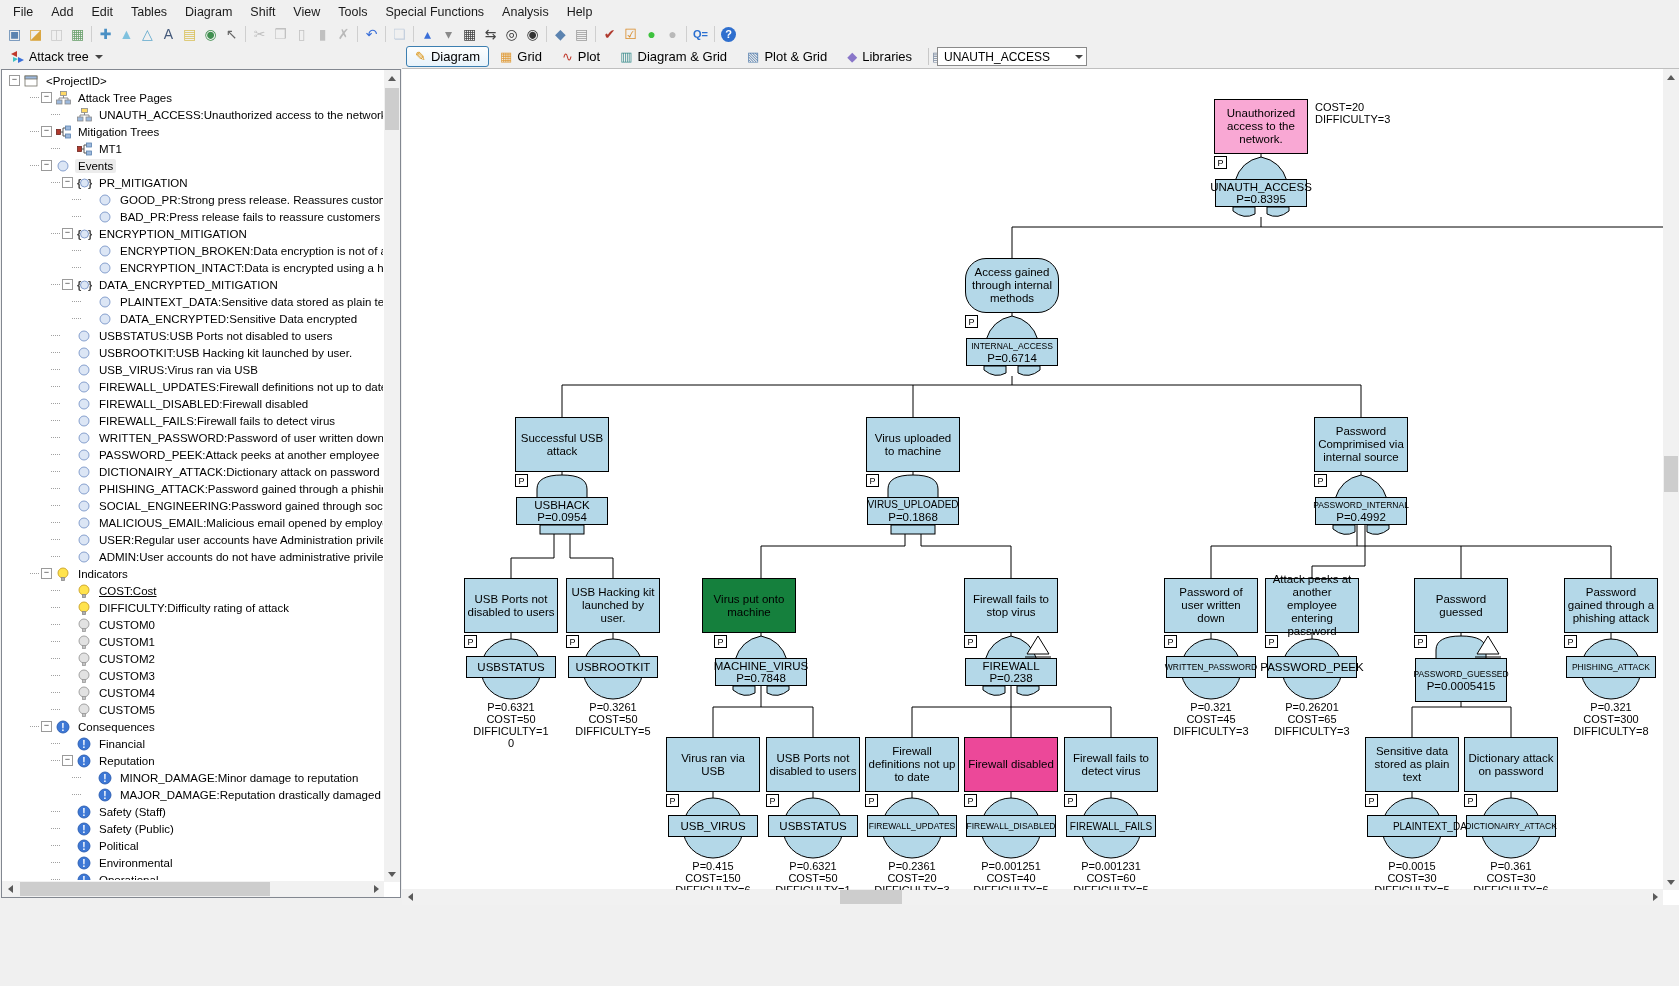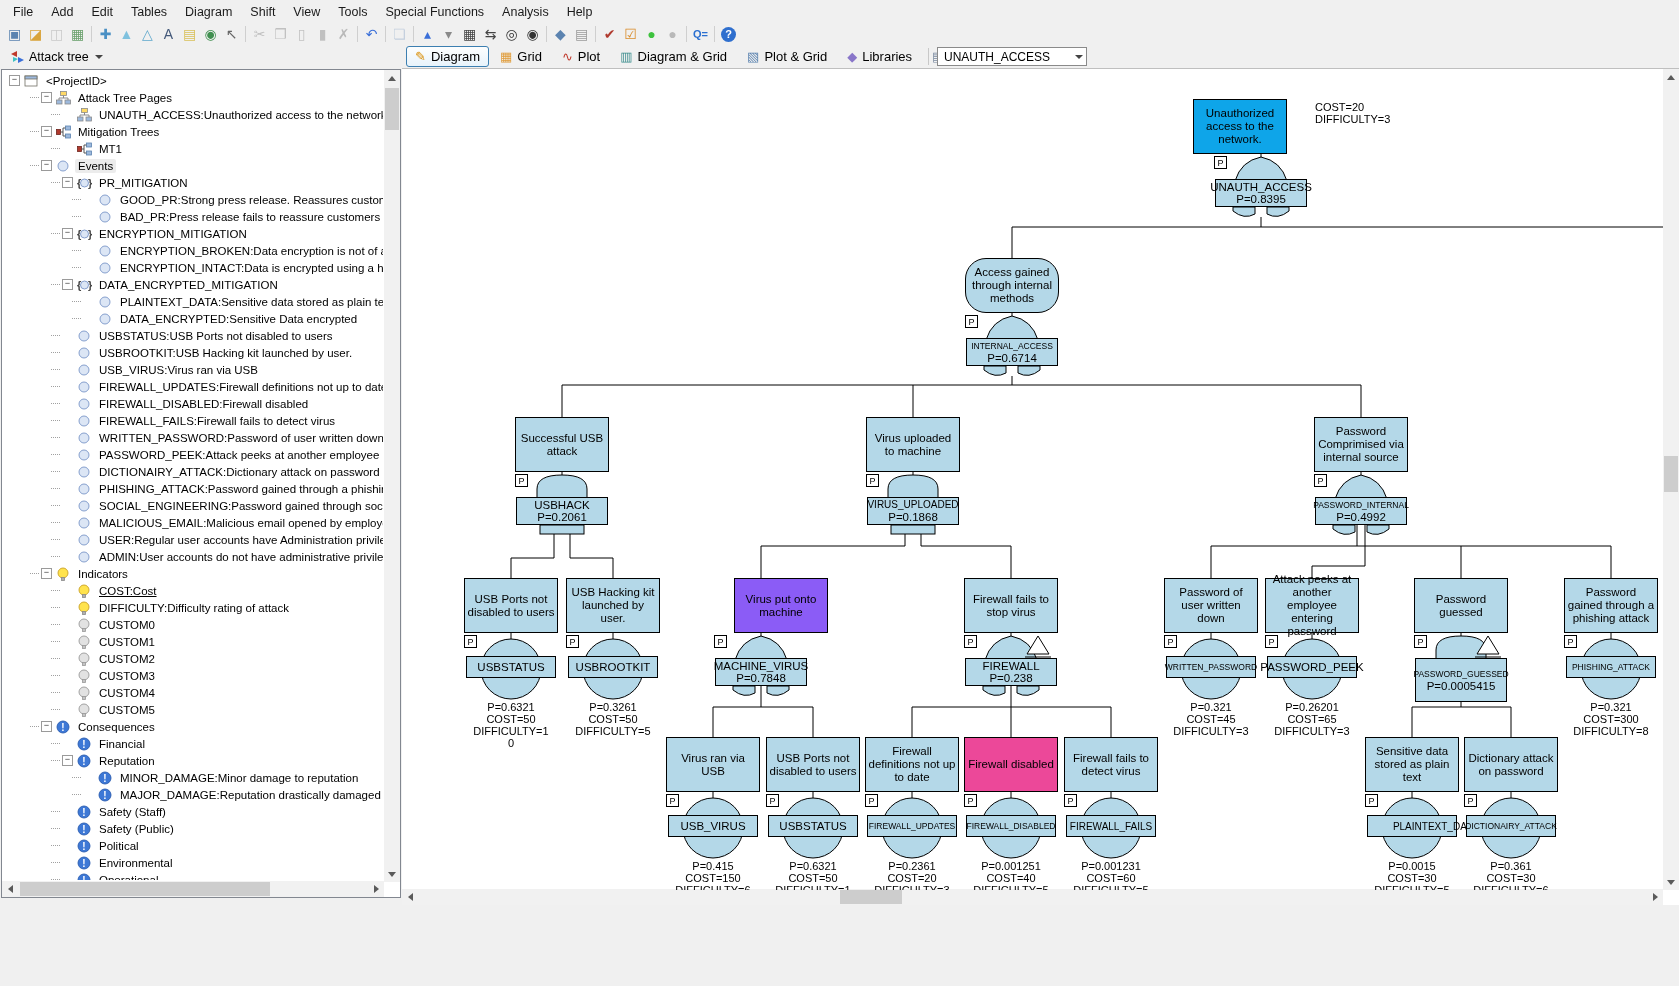--- a/index.html
+++ b/index.html
@@ -807,21 +807,21 @@
           <circle cx="510" cy="759" r="30" fill="#b4d8e8" stroke="#000"></circle>
           <line x1="609" y1="723" x2="609" y2="731" stroke="#000"></line>
           <circle cx="609" cy="759" r="30" fill="#b4d8e8" stroke="#000"></circle>
           <line x1="709" y1="723" x2="709" y2="731" stroke="#000"></line>
           <circle cx="709" cy="759" r="30" fill="#b4d8e8" stroke="#000"></circle>
           <line x1="1010" y1="723" x2="1010" y2="731" stroke="#000"></line>
           <circle cx="1010" cy="759" r="30" fill="#b4d8e8" stroke="#000"></circle>
           <line x1="1109" y1="723" x2="1109" y2="731" stroke="#000"></line>
           <circle cx="1109" cy="759" r="30" fill="#b4d8e8" stroke="#000"></circle>
         </svg>
-    <div class="node-el descbox" style="left: 791px; top: 30px; width: 94px; height: 55px; background: #0ea5e9;">
+    <div class="node-el descbox" style="left: 812px; top: 30px; width: 94px; height: 55px; background: #f9a8d4;">
           <span>Unauthorized access to the network.</span>
         </div>
         <div class="node-el pbox" style="left: 812px; top: 87px;">P</div>
         <div class="node-el gatelabel" style="left: 813px; top: 110px; width: 92px; height: 28px; background: rgb(180, 216, 232);">
           <div style="font-size: 11.5px;">UNAUTH_ACCESS</div>
           <div style="font-size: 11.5px;">P=0.8395</div>
         </div>
         <div class="node-el descbox" style="left: 563px; top: 189px; width: 94px; height: 55px; background: rgb(180, 216, 232); border-radius: 21px;">
           <span>Access gained through internal methods</span>
         </div>
@@ -829,21 +829,21 @@
         <div class="node-el gatelabel" style="left: 564px; top: 269px; width: 92px; height: 28px; background: rgb(180, 216, 232);">
           <div style="font-size: 8.5px;">INTERNAL_ACCESS</div>
           <div style="font-size: 11.5px;">P=0.6714</div>
         </div>
         <div class="node-el descbox" style="left: 113px; top: 348px; width: 94px; height: 55px; background: rgb(180, 216, 232);">
           <span>Successful USB attack</span>
         </div>
         <div class="node-el pbox" style="left: 113px; top: 405px;">P</div>
         <div class="node-el gatelabel" style="left: 114px; top: 428px; width: 92px; height: 28px; background: rgb(180, 216, 232);">
           <div style="font-size: 11.5px;">USBHACK</div>
-          <div style="font-size: 11.5px;">P=0.2061</div>
+          <div style="font-size: 11.5px;">P=0.0954</div>
         </div>
         <div class="node-el descbox" style="left: 464px; top: 348px; width: 94px; height: 55px; background: rgb(180, 216, 232);">
           <span>Virus uploaded to machine</span>
         </div>
         <div class="node-el pbox" style="left: 464px; top: 405px;">P</div>
         <div class="node-el gatelabel" style="left: 465px; top: 428px; width: 92px; height: 28px; background: rgb(180, 216, 232);">
           <div style="font-size: 10px;">VIRUS_UPLOADED</div>
           <div style="font-size: 11.5px;">P=0.1868</div>
         </div>
         <div class="node-el descbox" style="left: 912px; top: 348px; width: 94px; height: 55px; background: rgb(180, 216, 232);">
@@ -872,21 +872,21 @@
         </div>
         <div class="node-el pbox" style="left: 164px; top: 566px;">P</div>
         <div class="node-el evtlabel" style="left: 166px; top: 587px; width: 90px; height: 22px; background: rgb(180, 216, 232); font-size: 11.5px;">
           <span>USBROOTKIT</span>
         </div>
         <div class="ann" style="left: 164px; top: 632px; width: 94px;">
           <div>P=0.3261</div>
           <div>COST=50</div>
           <div>DIFFICULTY=5</div>
         </div>
-        <div class="node-el descbox" style="left: 332px; top: 509px; width: 94px; height: 55px; background: #8b5cf6;">
+        <div class="node-el descbox" style="left: 300px; top: 509px; width: 94px; height: 55px; background: #15803d;">
           <span>Virus put onto machine</span>
         </div>
         <div class="node-el pbox" style="left: 312px; top: 566px;">P</div>
         <div class="node-el gatelabel" style="left: 313px; top: 589px; width: 92px; height: 28px; background: rgb(180, 216, 232);">
           <div style="font-size: 11.5px;">MACHINE_VIRUS</div>
           <div style="font-size: 11.5px;">P=0.7848</div>
         </div>
         <div class="node-el descbox" style="left: 562px; top: 509px; width: 94px; height: 55px; background: rgb(180, 216, 232);">
           <span>Firewall fails to stop virus</span>
         </div>

